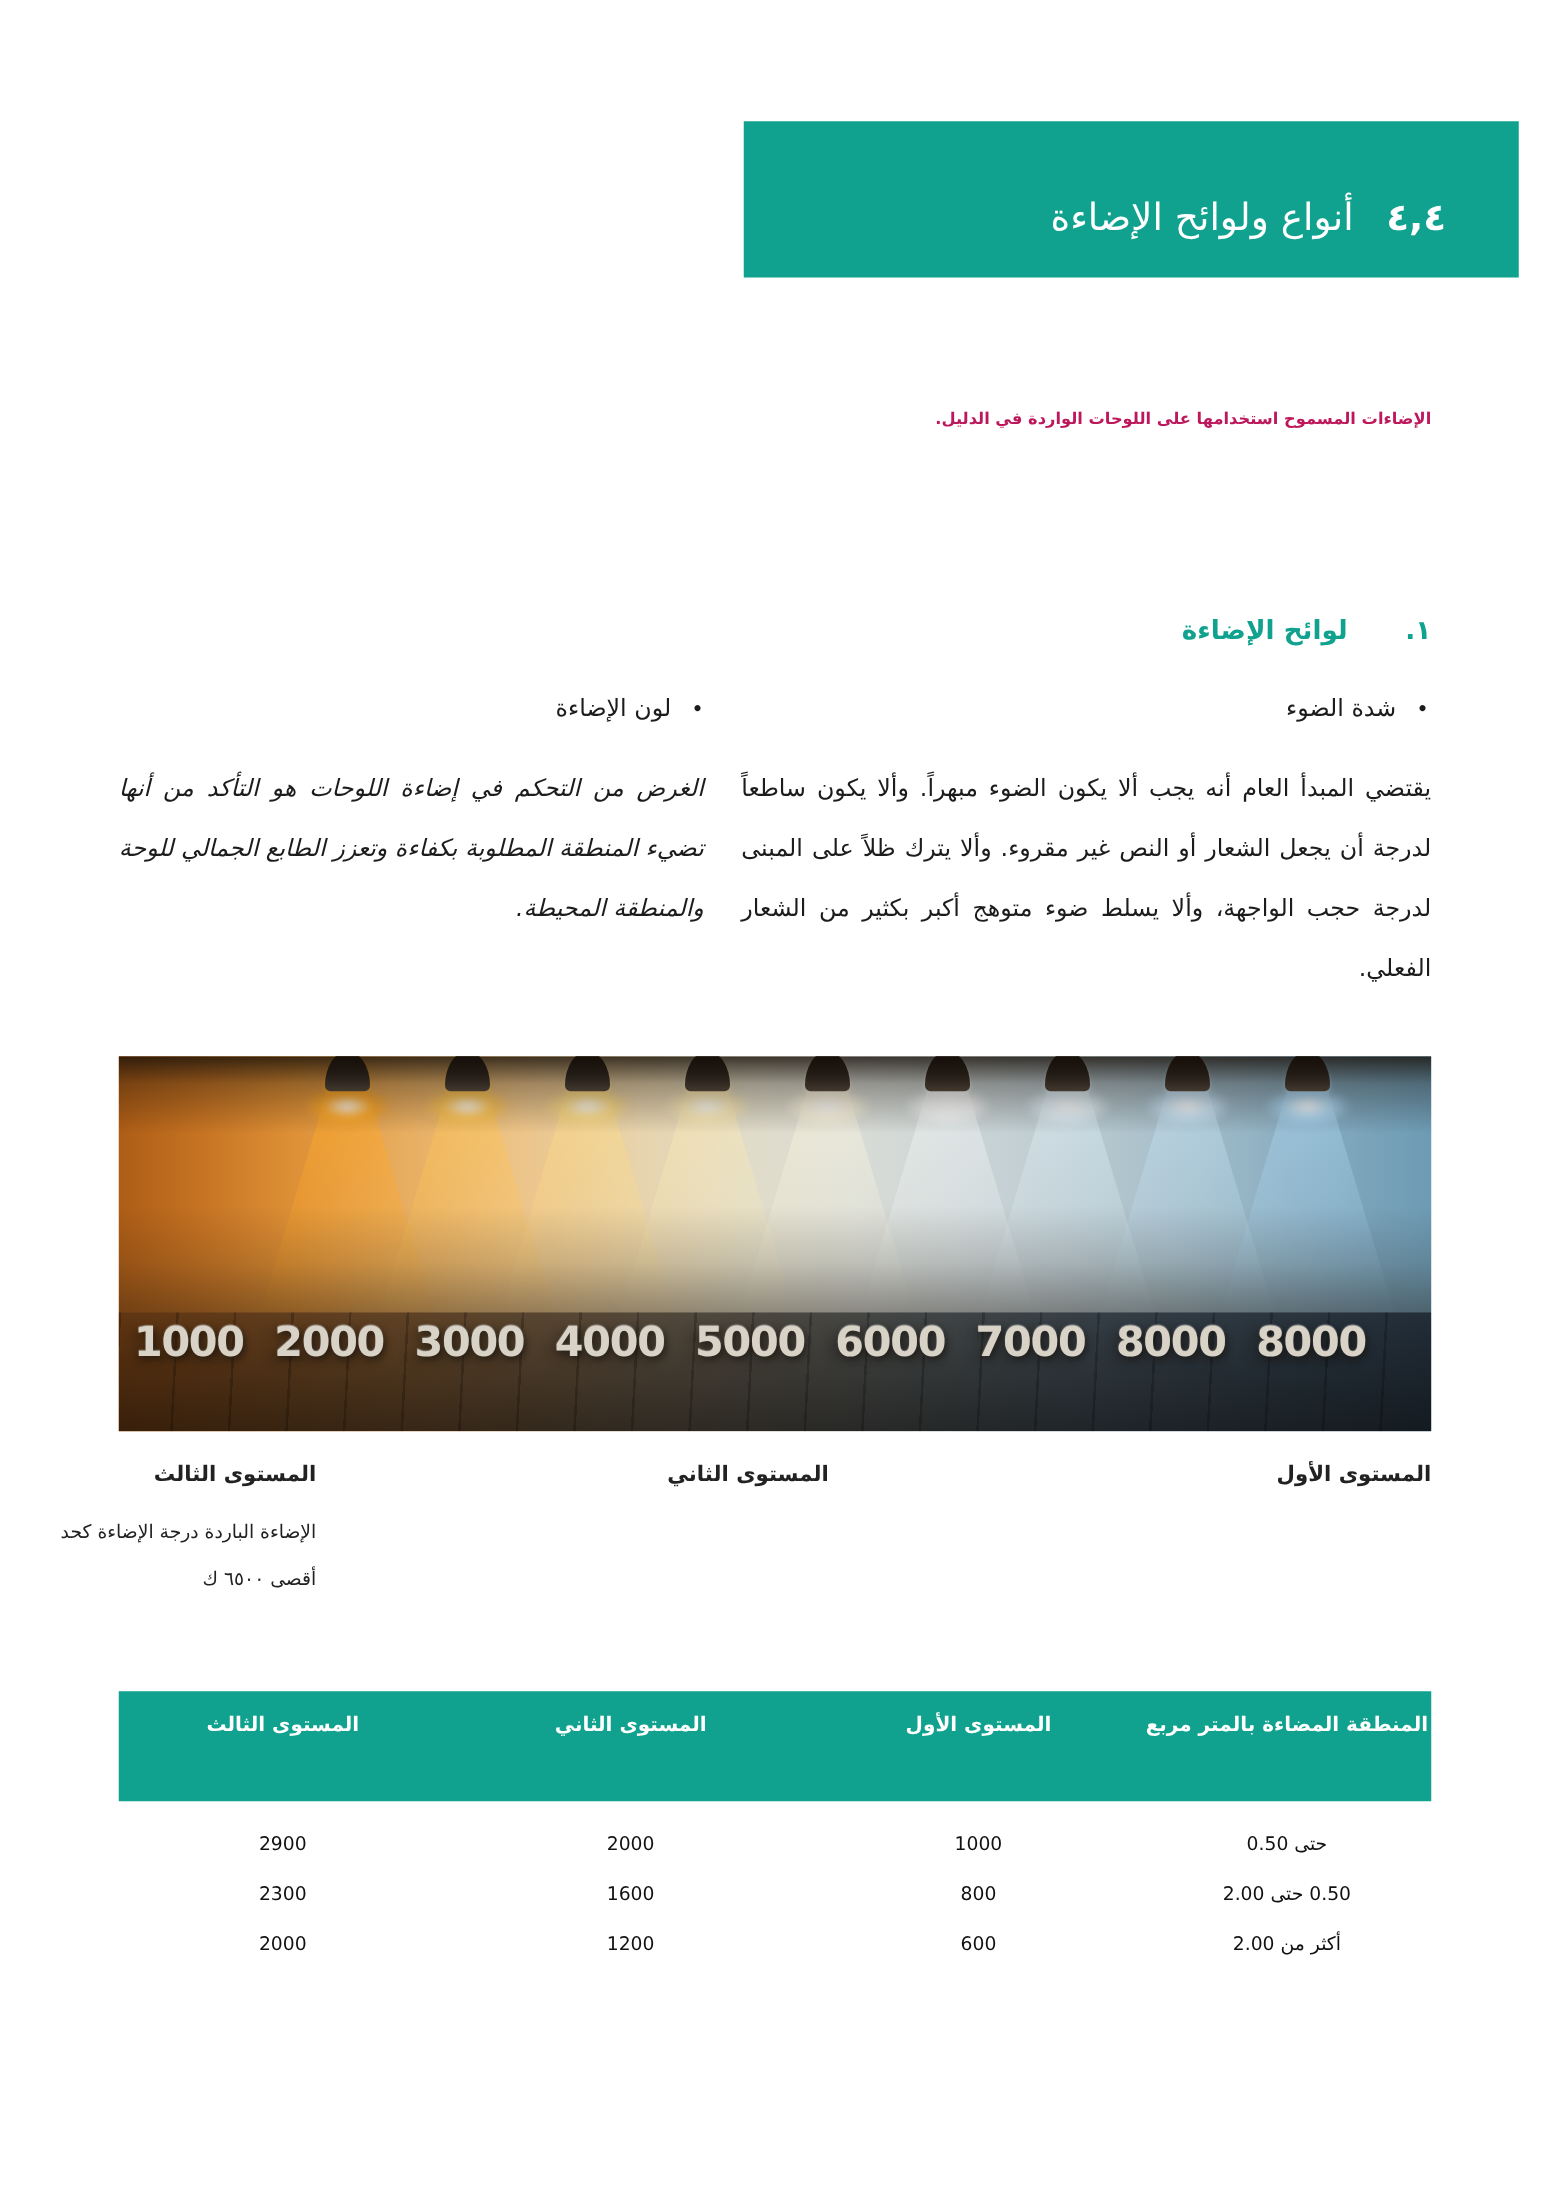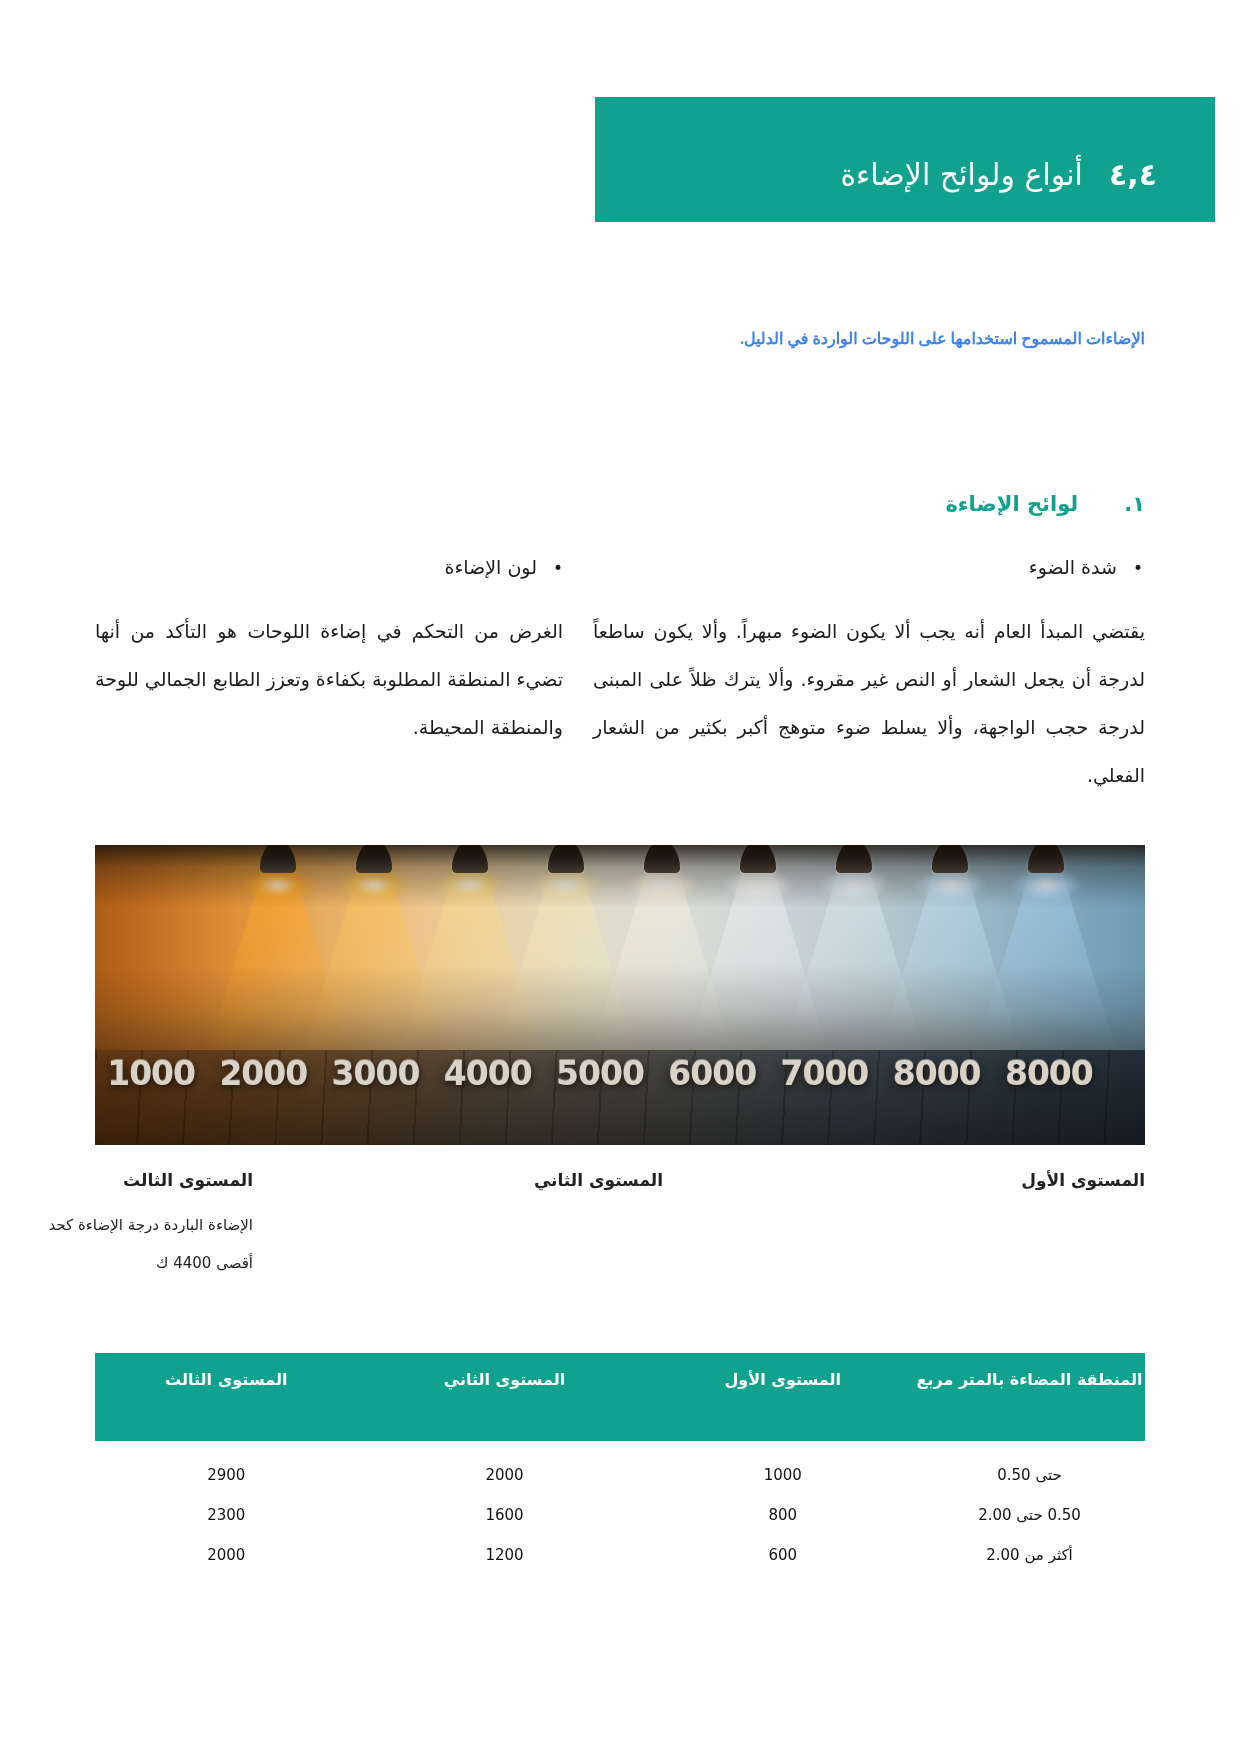--- a/index.html
+++ b/index.html
@@ -13,42 +13,42 @@
     background:#10A28E;box-sizing:border-box;
     display:flex;align-items:flex-end;direction:rtl;gap:26px;
     padding:0 58px 30px 20px;color:#fff;
   }
   .header-num{font-size:30px;font-weight:bold;}
   .header-title{font-size:30px;font-weight:normal;}
 
   
   .intro{
     position:absolute;top:300px;right:95px;width:550px;
-    direction:rtl;text-align:justify;font-size:16px;font-weight:bold;
-    line-height:46px;color:#3b82f6;font-family:Liberation Serif, serif;
+    direction:rtl;text-align:justify;font-size:13px;font-weight:bold;
+    line-height:46px;color:#be185d;
   }
 
   
   .section-head{
     position:absolute;top:492px;right:95px;direction:rtl;
     display:flex;gap:46px;color:#10A28E;font-size:21px;font-weight:bold;
   }
 
   
   .bullet-row{position:absolute;direction:rtl;display:flex;gap:16px;
     font-size:19px;color:#1c1c1c;align-items:baseline;}
   .bullet-right{top:556px;right:97px;}
   .bullet-left{top:556px;right:677px;}
   .bullet-dot{font-size:17px;}
   .para{
     position:absolute;direction:rtl;text-align:justify;
     font-size:19px;line-height:48px;color:#1c1c1c;
   }
   .para-right{top:588px;right:95px;width:552px;}
-  .para-left{top:588px;right:677px;width:468px;}
+  .para-left{top:588px;right:677px;width:468px;font-style:italic;}
 
   
   .photo{
     position:absolute;left:95px;top:845px;width:1050px;height:300px;overflow:hidden;
     background:linear-gradient(90deg,
       #ad5d16 0%,#c57222 6%,#dd8f35 13%,#e7ab5c 21%,#ecc387 30%,
       #e7d4ae 40%,#e0dcc9 48%,#d9dcd6 56%,#ccd5d6 64%,#bccbd1 72%,
       #a7bfca 80%,#8fb0c2 88%,#7aa3ba 95%,#6d9bb4 100%);
   }
   .wall-shade{
@@ -212,21 +212,21 @@
 </div>
 
 <div class="caption caption-1">
   <p class="cap-title">المستوى الأول</p>
 </div>
 <div class="caption caption-2">
   <p class="cap-title">المستوى الثاني</p>
 </div>
 <div class="caption caption-3">
   <p class="cap-title">المستوى الثالث</p>
-  <p class="cap-text">الإضاءة الباردة درجة الإضاءة كحد أقصى 4400 ك</p>
+  <p class="cap-text">الإضاءة الباردة درجة الإضاءة كحد أقصى ٦٥٠٠ ك</p>
 </div>
 
 <div class="ltable">
   <div class="thead">
     <div>المنطقة المضاءة بالمتر مربع</div>
     <div>المستوى الأول</div>
     <div>المستوى الثاني</div>
     <div>المستوى الثالث</div>
   </div>
   <div class="tbody">

